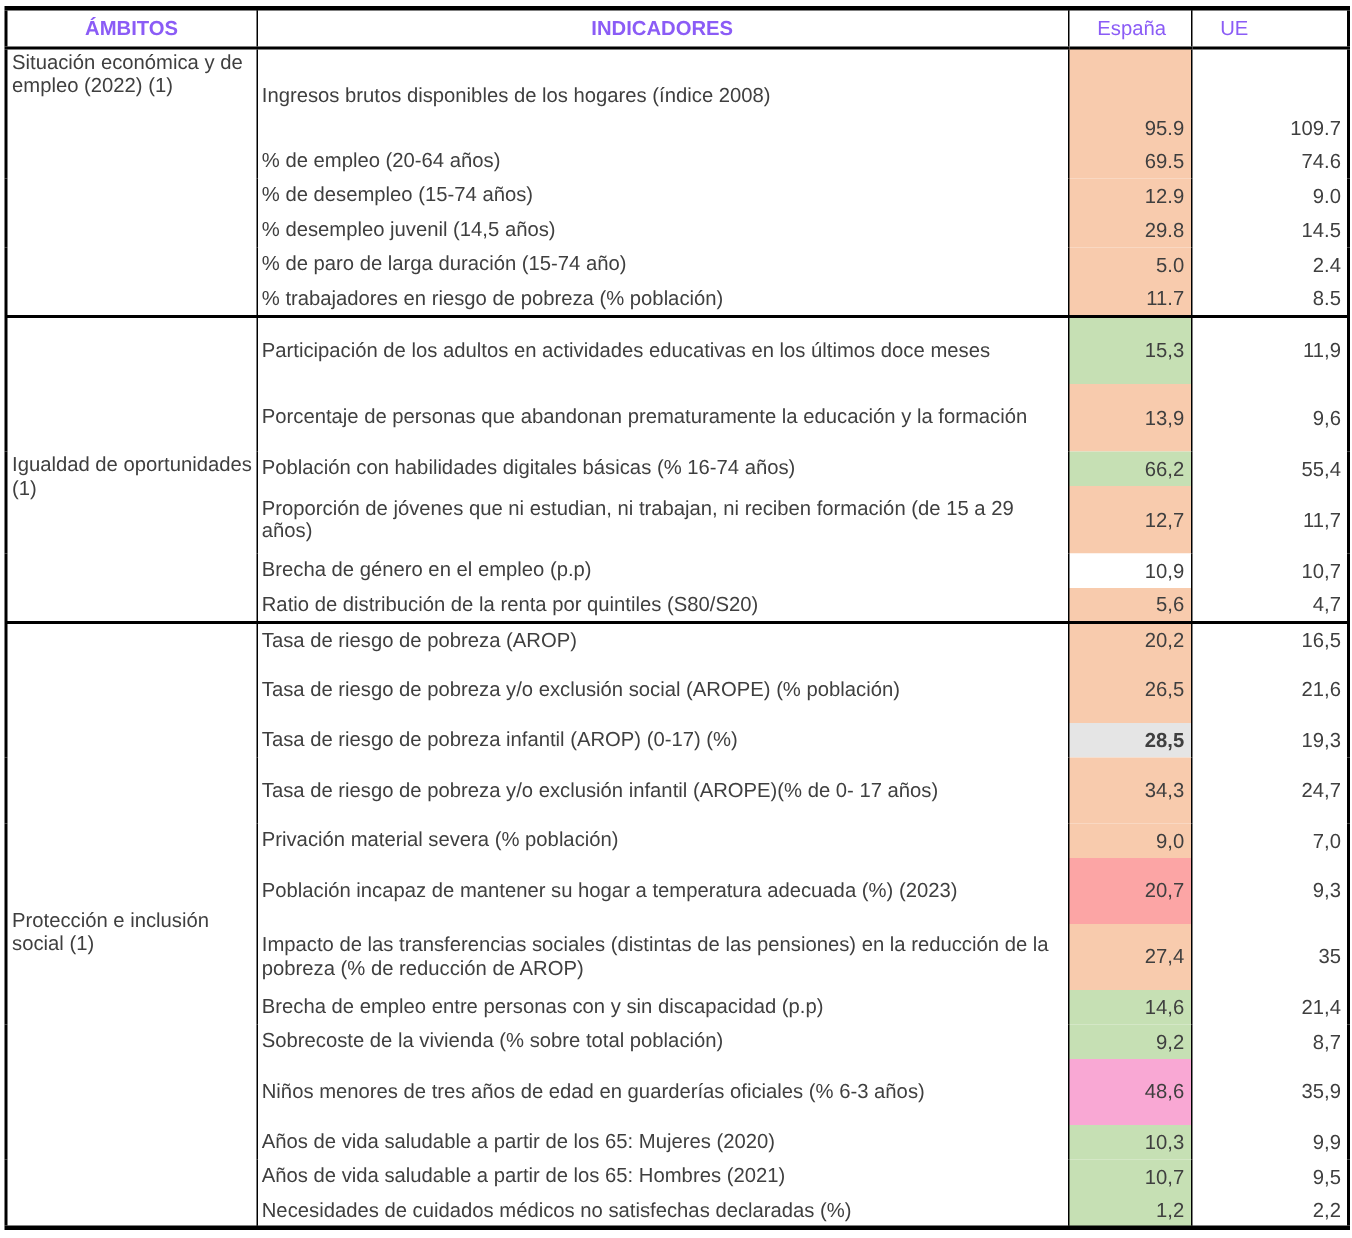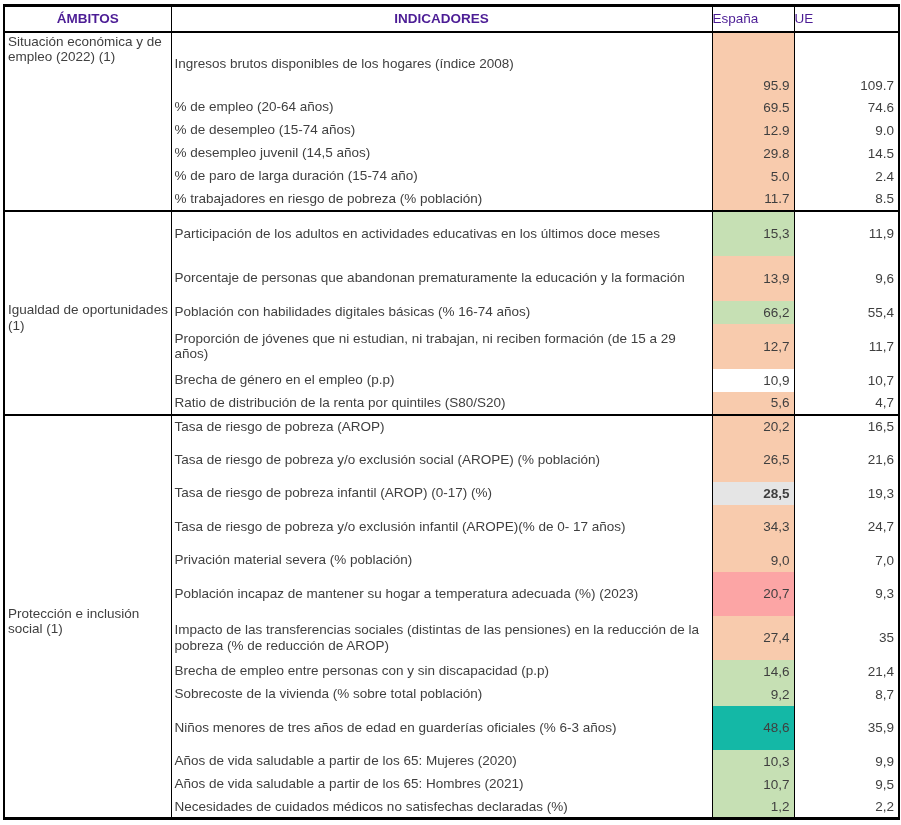--- a/index.html
+++ b/index.html
@@ -16,22 +16,22 @@
     width: 895px;
     border: 2px solid #000;
     border-top: 3px solid #000;
     border-bottom: 3px solid #000;
     font-size: 13.5px;
   }
   thead tr { height: 26px; }
   th {
     border-left: 1px solid #000;
     border-bottom: 2px solid #000;
-    padding: 0 0;
-    color: #4c1d95;
+    padding: 0 19px;
+    color: #8b5cf6;
     background: #fff;
     white-space: nowrap;
     overflow: hidden;
   }
   th.center { text-align: center; font-weight: 700; }
   th.left   { text-align: left;   font-weight: 400; }
   tbody { border-top: 2px solid #000; }
   td { border-left: 1px solid #000; vertical-align: middle; }
   td.amb { padding: 11px 2px 1px 3px; line-height: 1.14; }
   tbody.s1 td.amb { vertical-align: top; padding-top: 1px; }
@@ -173,21 +173,21 @@
         <td class="val" style="background-color: rgb(198, 224, 180);">14,6</td>
         <td class="val">21,4</td>
       </tr>
       <tr class="r23">
         <td class="ind">Sobrecoste de la vivienda (% sobre total población)</td>
         <td class="val" style="background-color: rgb(198, 224, 180);">9,2</td>
         <td class="val">8,7</td>
       </tr>
       <tr class="r44">
         <td class="ind">Niños menores de tres años de edad en guarderías oficiales (% 6-3 años)</td>
-        <td class="val" style="background-color: #14b8a6;">48,6</td>
+        <td class="val" style="background-color: #f9a8d4;">48,6</td>
         <td class="val">35,9</td>
       </tr>
       <tr class="r23">
         <td class="ind">Años de vida saludable a partir de los 65: Mujeres (2020)</td>
         <td class="val" style="background-color: rgb(198, 224, 180);">10,3</td>
         <td class="val">9,9</td>
       </tr>
       <tr class="r23">
         <td class="ind">Años de vida saludable a partir de los 65: Hombres (2021)</td>
         <td class="val" style="background-color: rgb(198, 224, 180);">10,7</td>

